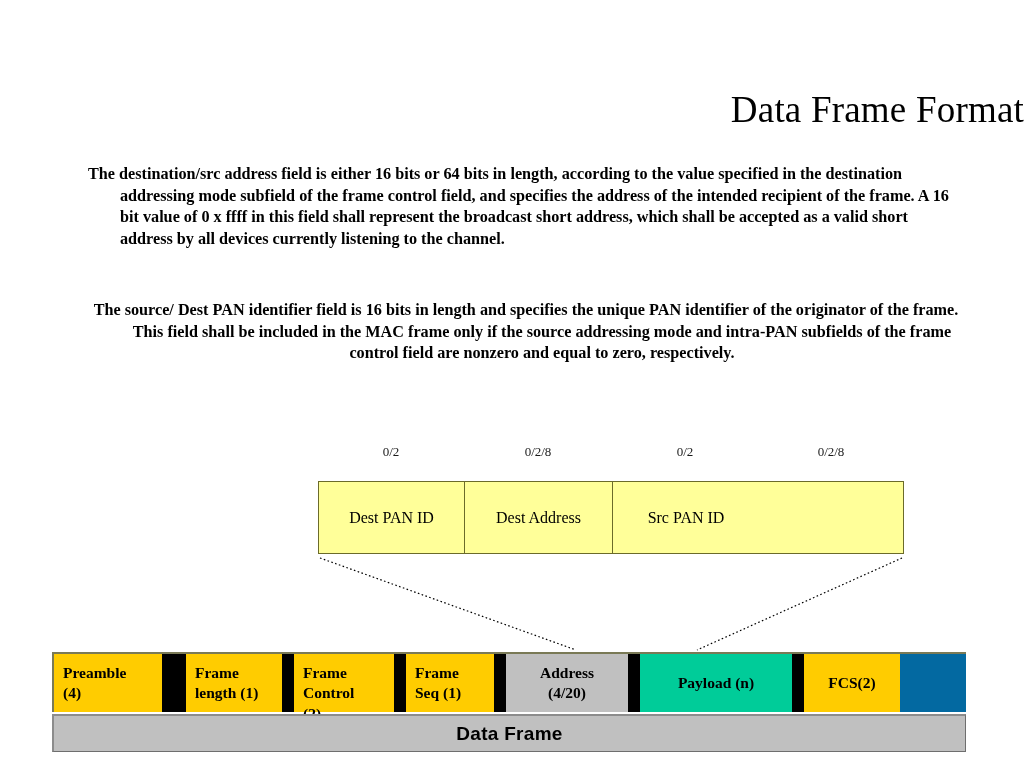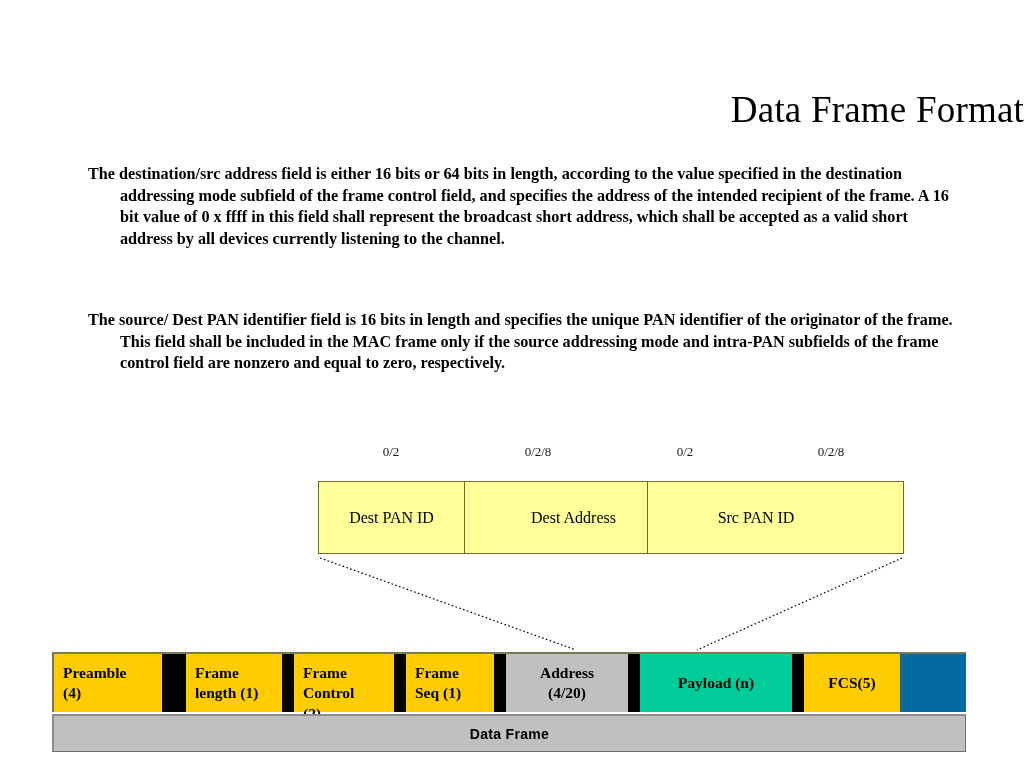--- a/index.html
+++ b/index.html
@@ -35,21 +35,21 @@
     left: 88px;
     width: 876px;
     font-family: "Liberation Serif", serif;
     font-size: 16.2px;
     font-weight: bold;
     color: #000000;
     line-height: 21.5px;
     text-align: left;
   }
   .para-1 { top: 164px; }
-  .para-2 { top: 310px; }
+  .para-2 { top: 300px; text-align: center; }
   .para-indent {
     padding-left: 32px;
     text-indent: -32px;
   }
 
   
   .size-labels {
     position: absolute;
     left: 318px;
     top: 442px;
@@ -174,21 +174,21 @@
     border-top: 2px solid #8c8c8c;
     border-left: 2px solid #8c8c8c;
     border-right: 1px solid #6e6e6e;
     border-bottom: 1px solid #6e6e6e;
     display: flex;
     align-items: center;
     justify-content: center;
   }
   .data-frame-label {
     font-family: "Liberation Sans", sans-serif;
-    font-size: 14px;
+    font-size: 19px;
     font-weight: bold;
     color: #000000;
     letter-spacing: 0.3px;
   }
 </style>
 </head>
 <body>
 
 <div class="slide-title">Data Frame Format</div>
 
@@ -200,21 +200,21 @@
   <div class="para-indent">The source/ Dest PAN identifier field is 16 bits in length and specifies the unique PAN identifier of the originator of the frame. This field shall be included in the MAC frame only if the source addressing mode and intra-PAN subfields of the frame control field are nonzero and equal to zero, respectively.</div>
 </div>
 
 <div class="size-labels">
   <div class="size-label sl-0">0/2</div>
   <div class="size-label sl-1">0/2/8</div>
   <div class="size-label sl-2">0/2</div>
   <div class="size-label sl-3">0/2/8</div>
 </div>
 
-<div class="addr-table" style="border-color: rgb(107, 107, 42); gap: 35px;">
+<div class="addr-table" style="border-color: rgb(107, 107, 42);">
   <div class="addr-cell ac-0" style="background: rgb(255, 255, 153); border-right-color: rgb(107, 107, 42);">Dest PAN ID</div>
   <div class="addr-cell ac-1" style="background: rgb(255, 255, 153); border-right-color: rgb(107, 107, 42);">Dest Address</div>
   <div class="addr-cell ac-2" style="background: rgb(255, 255, 153); border-right-color: rgb(107, 107, 42);">Src PAN ID</div>
 </div>
 
 <svg class="connectors" width="1024" height="768" viewBox="0 0 1024 768">
   <line id="conn-left" stroke="#000000" stroke-width="1.2" stroke-dasharray="1.6 2.4" x1="320" y1="558" x2="576" y2="650"></line>
   <line id="conn-right" stroke="#000000" stroke-width="1.2" stroke-dasharray="1.6 2.4" x1="902" y1="558" x2="697" y2="650"></line>
 </svg>
 
@@ -252,20 +252,20 @@
     <span class="fb-line2">(4/20)</span>
   </div>
   <div class="fb-gap" style="background: rgb(0, 0, 0);"></div>
 
   <div class="fb-cell fb-payload fb-center" style="background: rgb(0, 204, 153);">
     <span class="fb-line2">Payload  (n)</span>
   </div>
   <div class="fb-gap" style="background: rgb(0, 0, 0);"></div>
 
   <div class="fb-cell fb-fcs fb-center" style="background: rgb(255, 204, 0);">
-    <span class="fb-line2">FCS(5)</span>
+    <span class="fb-line2">FCS(2)</span>
   </div>
 
 </div>
 
 <div class="data-frame-bar" style="background: rgb(192, 192, 192);">
   <span class="data-frame-label">Data Frame</span>
 </div>
 
 </body></html>

